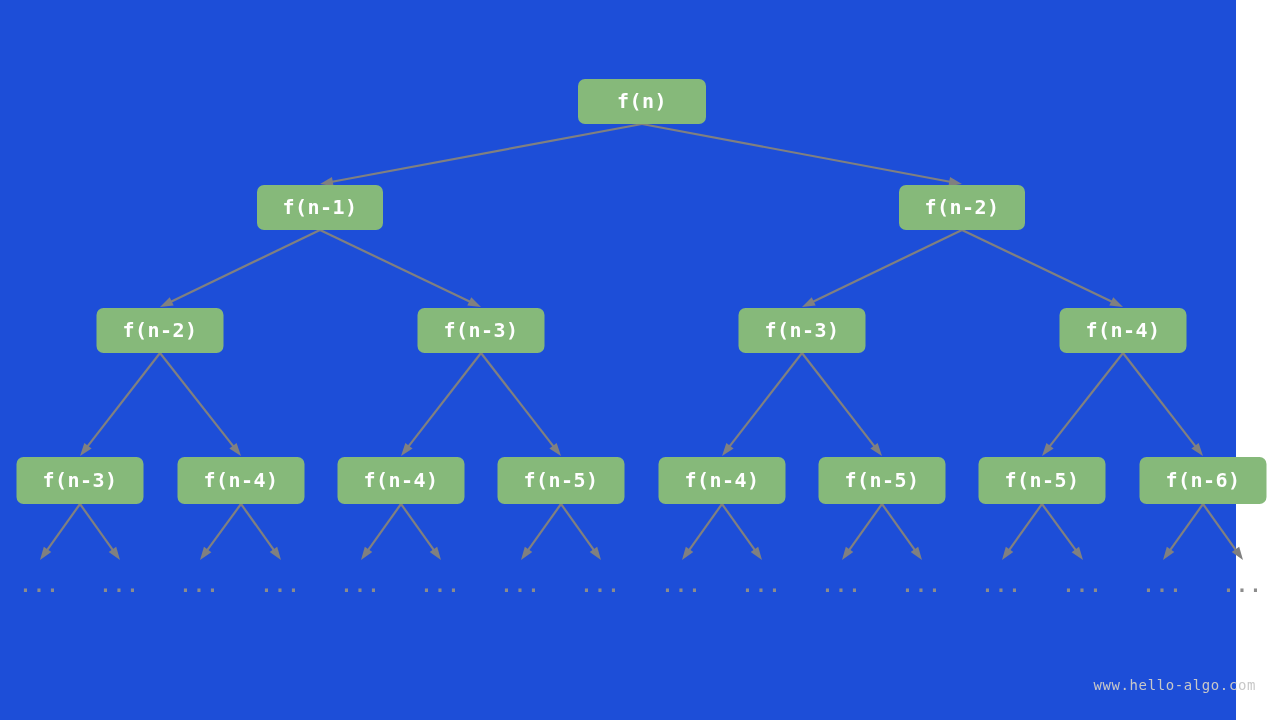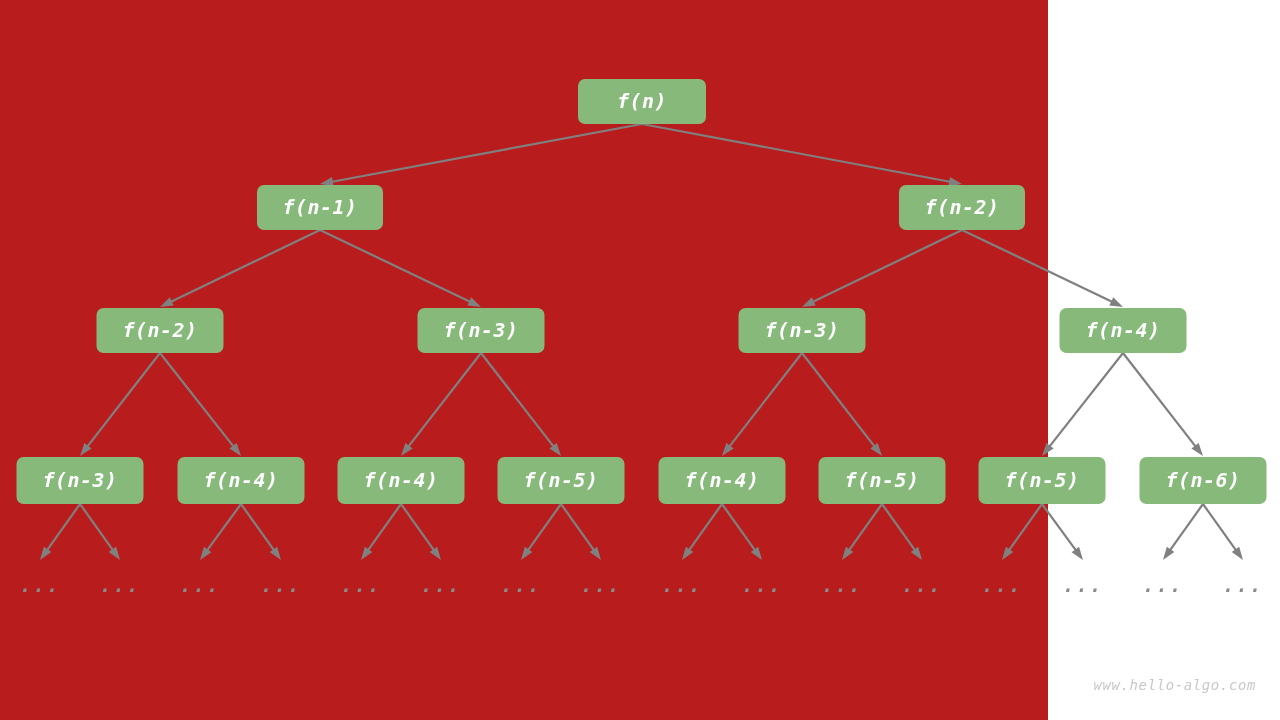--- a/index.html
+++ b/index.html
@@ -9,24 +9,23 @@
     background: #ffffff;
   }
   body {
     width: 1280px;
     height: 720px;
     overflow: hidden;
     font-family: "DejaVu Sans Mono", monospace;
   }
   #diagram-root {
     position: relative;
-    width: 1048px;
+    width: 1236px;
     height: 720px;
-    background: #b91c1c;
-    font-style: italic;
+    background: #1d4ed8;
   }
   svg#tree-canvas {
     position: absolute;
     top: 0;
     left: 0;
     width: 1280px;
     height: 720px;
     display: block;
   }
   .node-box {

